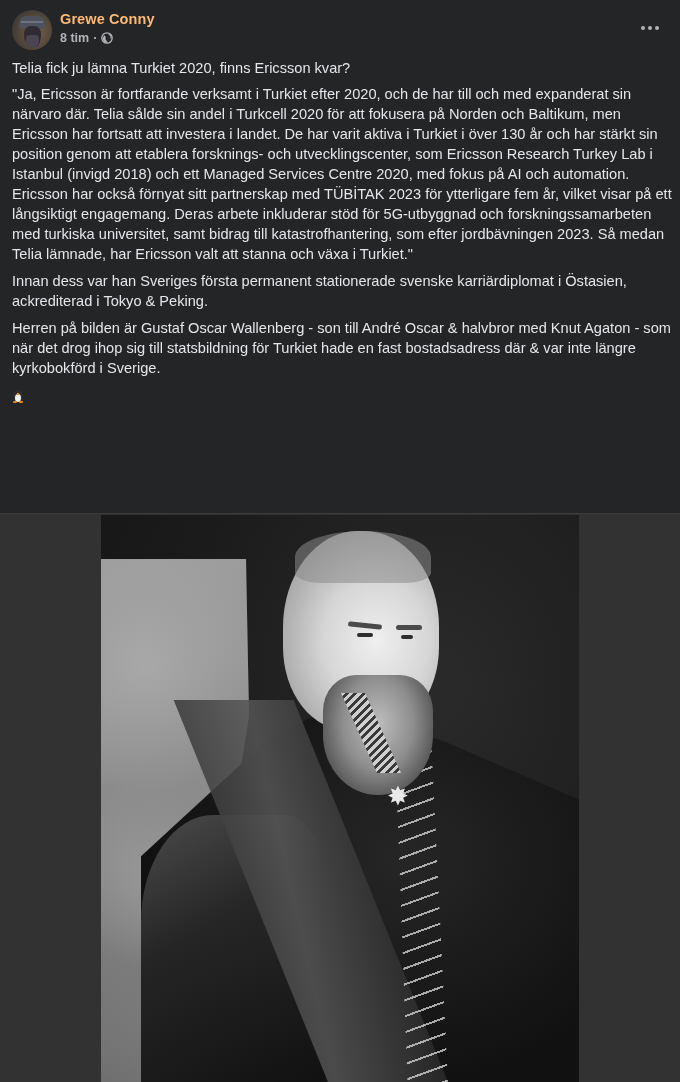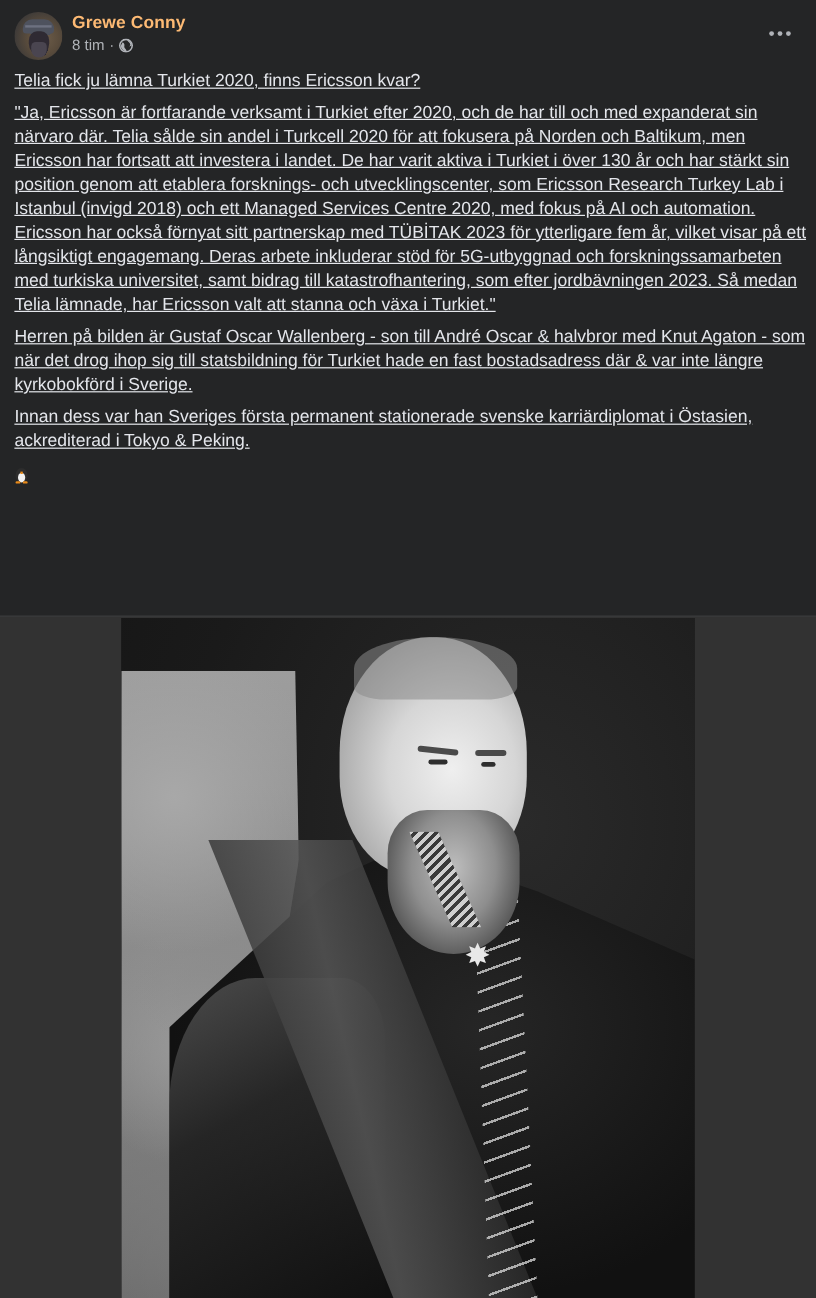--- a/index.html
+++ b/index.html
@@ -23,32 +23,32 @@
     }
     .avatar .hat { position: absolute; left: 7px; top: 6px; width: 26px; height: 12px; border-radius: 8px 8px 3px 3px; background: #4e525e; }
     .avatar .hat-band { position: absolute; left: 9px; top: 11px; width: 22px; height: 2px; background: #6d7180; }
     .avatar .face { position: absolute; left: 12px; top: 16px; width: 17px; height: 20px; border-radius: 40% 40% 50% 50%; background: #2f2a33; }
     .avatar .beard { position: absolute; left: 14px; top: 25px; width: 13px; height: 13px; border-radius: 30% 30% 50% 50%; background: #4a4550; }
 
     .author-name {
       position: absolute; left: 60px; top: 11px;
       font-size: 14.5px; font-weight: bold; color: #fdba74; letter-spacing: 0.1px;
     }
-    .meta { position: absolute; left: 60px; top: 31px; font-size: 12.5px; color: #b0b3b8; display: flex; align-items: center; }
+    .meta { position: absolute; left: 60px; top: 31px; font-size: 12.5px; color: #b0b3b8; display: flex; align-items: center; font-weight: bold; }
     .meta .dot { margin: 0 4px; }
     .globe-icon { width: 12px; height: 12px; display: inline-block; }
 
     .more-button {
       position: absolute; right: 14px; top: 18px; width: 32px; height: 20px;
       display: flex; align-items: center; justify-content: center; gap: 3px; cursor: pointer;
     }
     .more-button .d { width: 4px; height: 4px; border-radius: 50%; background: #b0b3b8; }
 
     
-    .post-text { position: absolute; left: 12px; top: 58px; width: 660px; font-size: 14.6px; line-height: 20px; color: #e4e6eb; text-decoration: underline; }
+    .post-text { position: absolute; left: 12px; top: 58px; width: 660px; font-size: 14.6px; line-height: 20px; color: #e4e6eb; }
     .post-text p { margin-bottom: 7px; }
     .post-text p.first { margin-bottom: 6px; }
     .emoji-line { margin-top: 11px; font-size: 14px; height: 20px; }
     .penguin { display: inline-block; position: relative; width: 12px; height: 15px; }
     .penguin .body { position: absolute; left: 1px; top: 1px; width: 10px; height: 12px; border-radius: 50% 50% 45% 45%; background: #2d2d2d; }
     .penguin .belly { position: absolute; left: 3px; top: 5px; width: 6px; height: 8px; border-radius: 50%; background: #f2f2f2; }
     .penguin .feet-l { position: absolute; left: 1px; top: 12px; width: 4px; height: 2px; background: #e88a1a; border-radius: 1px; }
     .penguin .feet-r { position: absolute; left: 7px; top: 12px; width: 4px; height: 2px; background: #e88a1a; border-radius: 1px; }
     .penguin .beak { position: absolute; left: 5px; top: 4px; width: 2px; height: 2px; background: #e88a1a; }
 
@@ -140,22 +140,22 @@
     <div class="more-button">
       <span class="d"></span>
       <span class="d"></span>
       <span class="d"></span>
     </div>
   </div>
 
   <div class="post-text">
     <p class="first">Telia fick ju lämna Turkiet 2020, finns Ericsson kvar?</p>
     <p>"Ja, Ericsson är fortfarande verksamt i Turkiet efter 2020, och de har till och med expanderat sin närvaro där. Telia sålde sin andel i Turkcell 2020 för att fokusera på Norden och Baltikum, men Ericsson har fortsatt att investera i landet. De har varit aktiva i Turkiet i över 130 år och har stärkt sin position genom att etablera forsknings- och utvecklingscenter, som Ericsson Research Turkey Lab i Istanbul (invigd 2018) och ett Managed Services Centre 2020, med fokus på AI och automation. Ericsson har också förnyat sitt partnerskap med TÜBİTAK 2023 för ytterligare fem år, vilket visar på ett långsiktigt engagemang. Deras arbete inkluderar stöd för 5G-utbyggnad och forskningssamarbeten med turkiska universitet, samt bidrag till katastrofhantering, som efter jordbävningen 2023. Så medan Telia lämnade, har Ericsson valt att stanna och växa i Turkiet."</p>
+    <p>Innan dess var han Sveriges första permanent stationerade svenske karriärdiplomat i Östasien, ackrediterad i Tokyo &amp; Peking.</p>
     <p>Herren på bilden är Gustaf Oscar Wallenberg - son till André Oscar &amp; halvbror med Knut Agaton - som när det drog ihop sig till statsbildning för Turkiet hade en fast bostadsadress där &amp; var inte längre kyrkobokförd i Sverige.</p>
-    <p>Innan dess var han Sveriges första permanent stationerade svenske karriärdiplomat i Östasien, ackrediterad i Tokyo &amp; Peking.</p>
     <div class="emoji-line">
       <span class="penguin">
         <span class="body"></span>
         <span class="belly"></span>
         <span class="beak"></span>
         <span class="feet-l"></span>
         <span class="feet-r"></span>
       </span>
     </div>
   </div>

